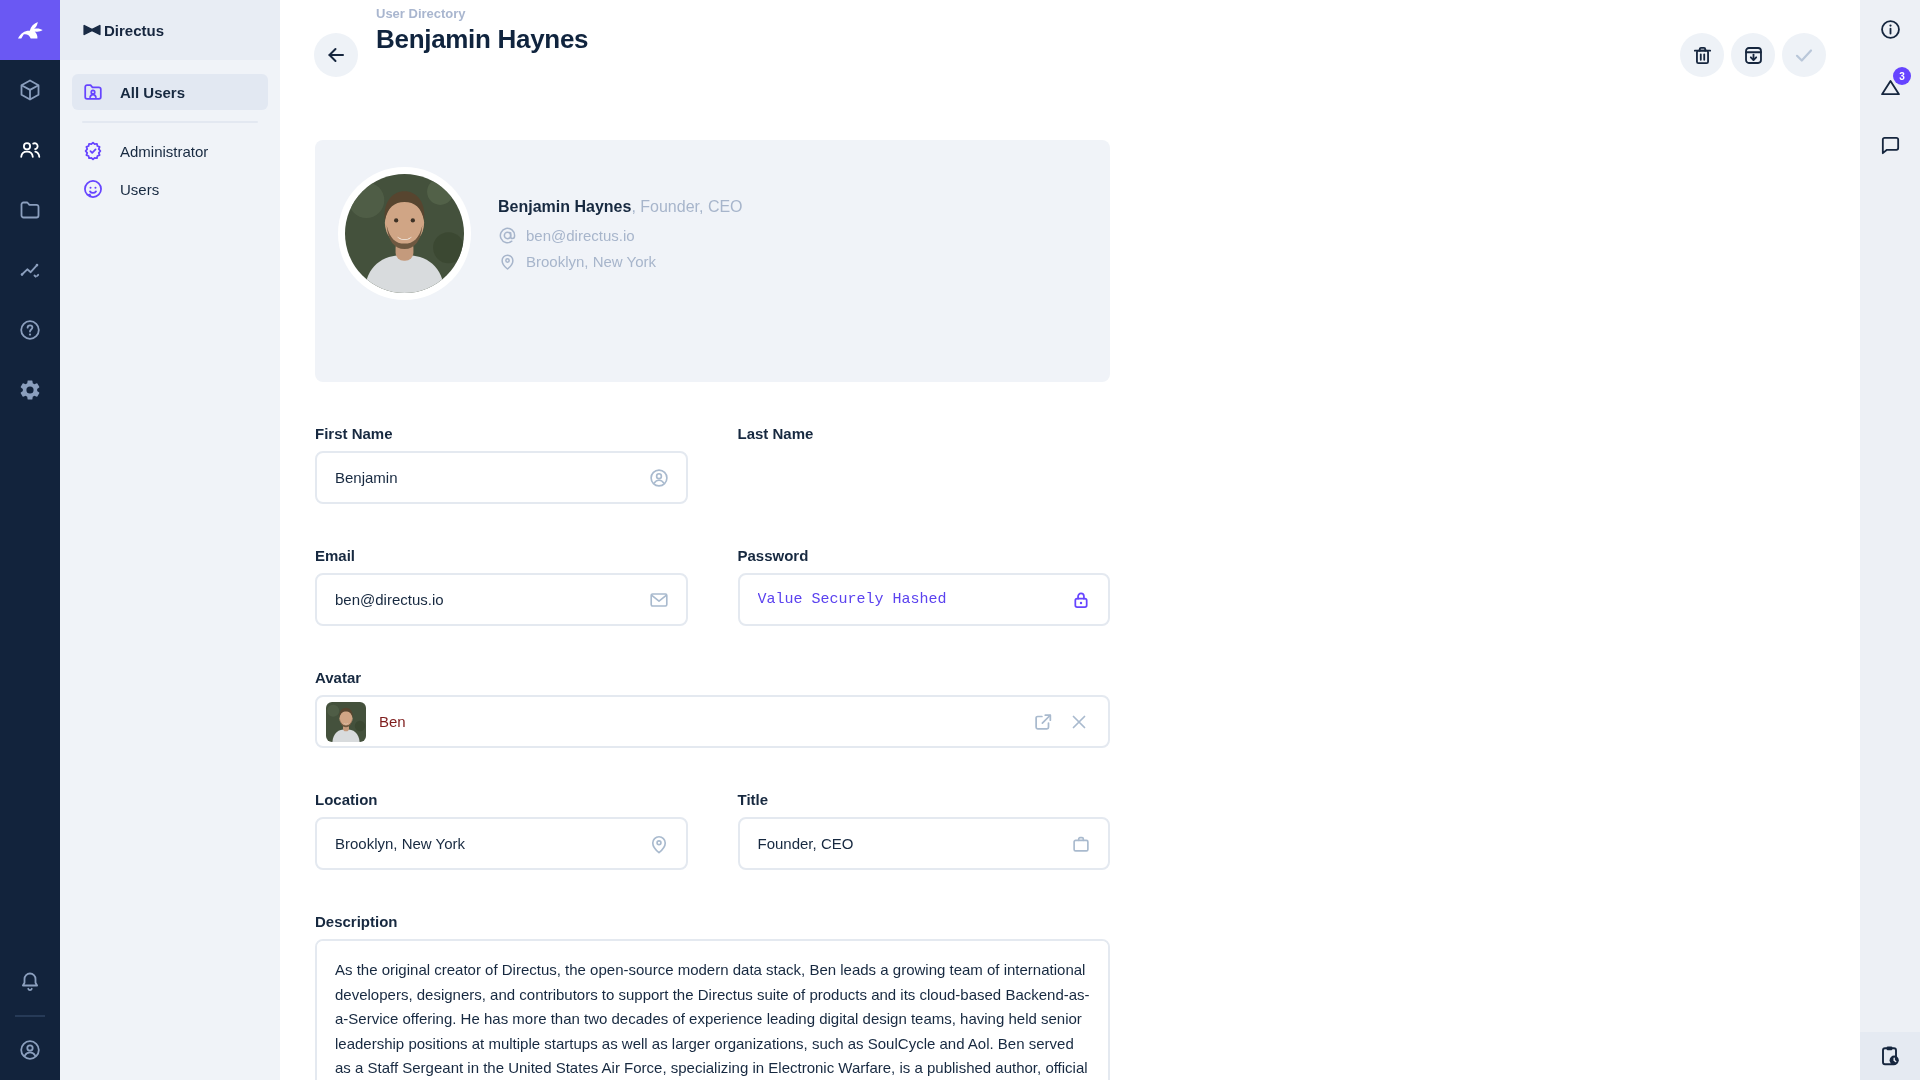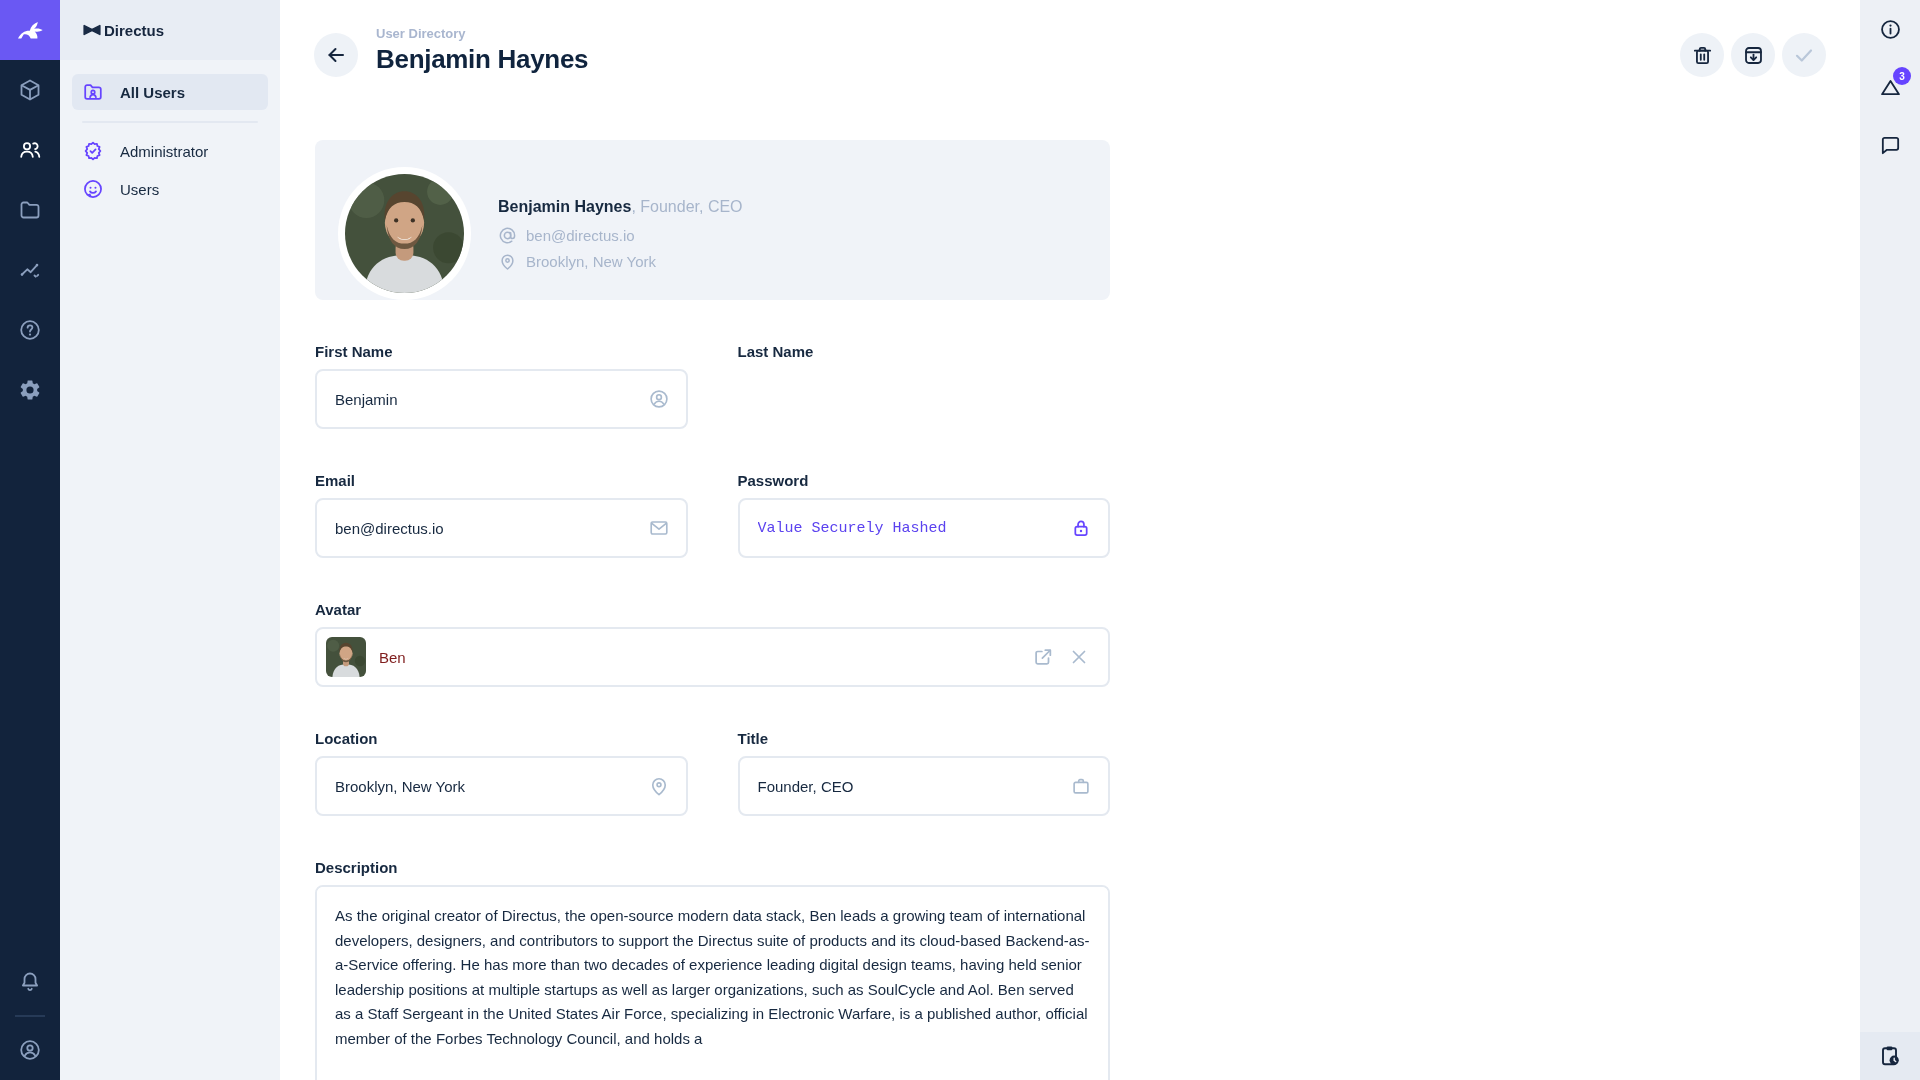--- a/index.html
+++ b/index.html
@@ -25,47 +25,47 @@
     font-size:15px; color:#172940; cursor:pointer; }
   .nav-item.active { background:#E2E8F2; font-weight:600; }
   .nav-item .nav-ico { color:#6644FF; display:flex; }
   .nav-divider { height:2px; background:#E3E8F1; margin:11px 10px 10px 10px; border-radius:1px; }
   .nav-item + .nav-item { margin-top:2px; }
 
   
   .main { position:absolute; left:280px; top:0; width:1580px; height:1080px; background:#fff; }
   .back-btn { position:absolute; left:34px; top:33px; width:44px; height:44px; border-radius:50%; background:#EEF2F7;
     display:flex; align-items:center; justify-content:center; color:#16263E; cursor:pointer; }
-  .title-block { position:absolute; left:96px; top:26px; }
+  .title-block { position:absolute; left:96px; top:6px; }
   .breadcrumb { font-size:13px; font-weight:600; color:#A9B6CF; margin-bottom:3px; }
   .page-title { font-size:26px; font-weight:700; color:#10243E; letter-spacing:-0.3px; }
   .header-actions { position:absolute; right:34px; top:33px; display:flex; gap:7px; }
   .action-btn { width:44px; height:44px; border-radius:50%; background:#EEF2F7; display:flex; align-items:center;
     justify-content:center; color:#16263E; cursor:pointer; }
   .action-btn.disabled { color:#B9C7D9; }
 
   .content { position:absolute; left:35px; top:140px; width:795px; }
 
   
-  .card { height:160px; background:#F0F3F8; border-radius:8px; position:relative; }
+  .card { height:242px; background:#F0F3F8; border-radius:8px; position:relative; }
   .card-avatar { position:absolute; left:23px; top:27px; width:133px; height:133px; border-radius:50%; background:#fff;
     display:flex; align-items:center; justify-content:center; }
   .card-avatar svg { width:119px; height:119px; border-radius:50%; }
   .card-info { position:absolute; left:183px; top:58px; }
   .card-name-line { font-size:16px; color:#A7B5CB; margin-bottom:10px; }
   .card-name { font-weight:700; color:#172940; }
   .meta-line { display:flex; align-items:center; gap:9px; color:#A7B5CB; font-size:15px; margin-bottom:7px; }
   .meta-line svg { flex:none; }
 
   
   .field-row { display:flex; gap:50px; margin-top:43px; }
   .field { width:381px; }
   .field.full { width:795px; }
   .field-label { font-size:15px; font-weight:600; color:#172940; margin-bottom:8px; height:18px; }
-  .input-wrap { position:relative; height:60px; border:2px solid #E4E9F0; border-radius:8px; background:#fff;
+  .input-wrap { position:relative; height:53px; border:2px solid #E4E9F0; border-radius:8px; background:#fff;
     display:flex; align-items:center; }
   .input-wrap input { border:none; outline:none; background:transparent; width:100%; height:100%;
     font-family:"Liberation Sans", sans-serif; font-size:15px; color:#172940; padding:0 52px 0 18px; }
   .input-wrap input.mono-purple { font-family:"Liberation Mono","DejaVu Sans Mono",monospace; color:#5B42EF; font-size:15px; }
   .trail-icon { position:absolute; right:16px; color:#A9BACE; display:flex; }
   .trail-icon.purple { color:#6644FF; }
   .avatar-wrap { padding:0 18px 0 9px; gap:13px; }
   .avatar-thumb { width:40px; height:40px; border-radius:6px; overflow:hidden; flex:none; }
   .avatar-thumb svg { width:40px; height:40px; }
   .avatar-file-name { font-size:15px; color:#7f1d1d; flex:1; }

